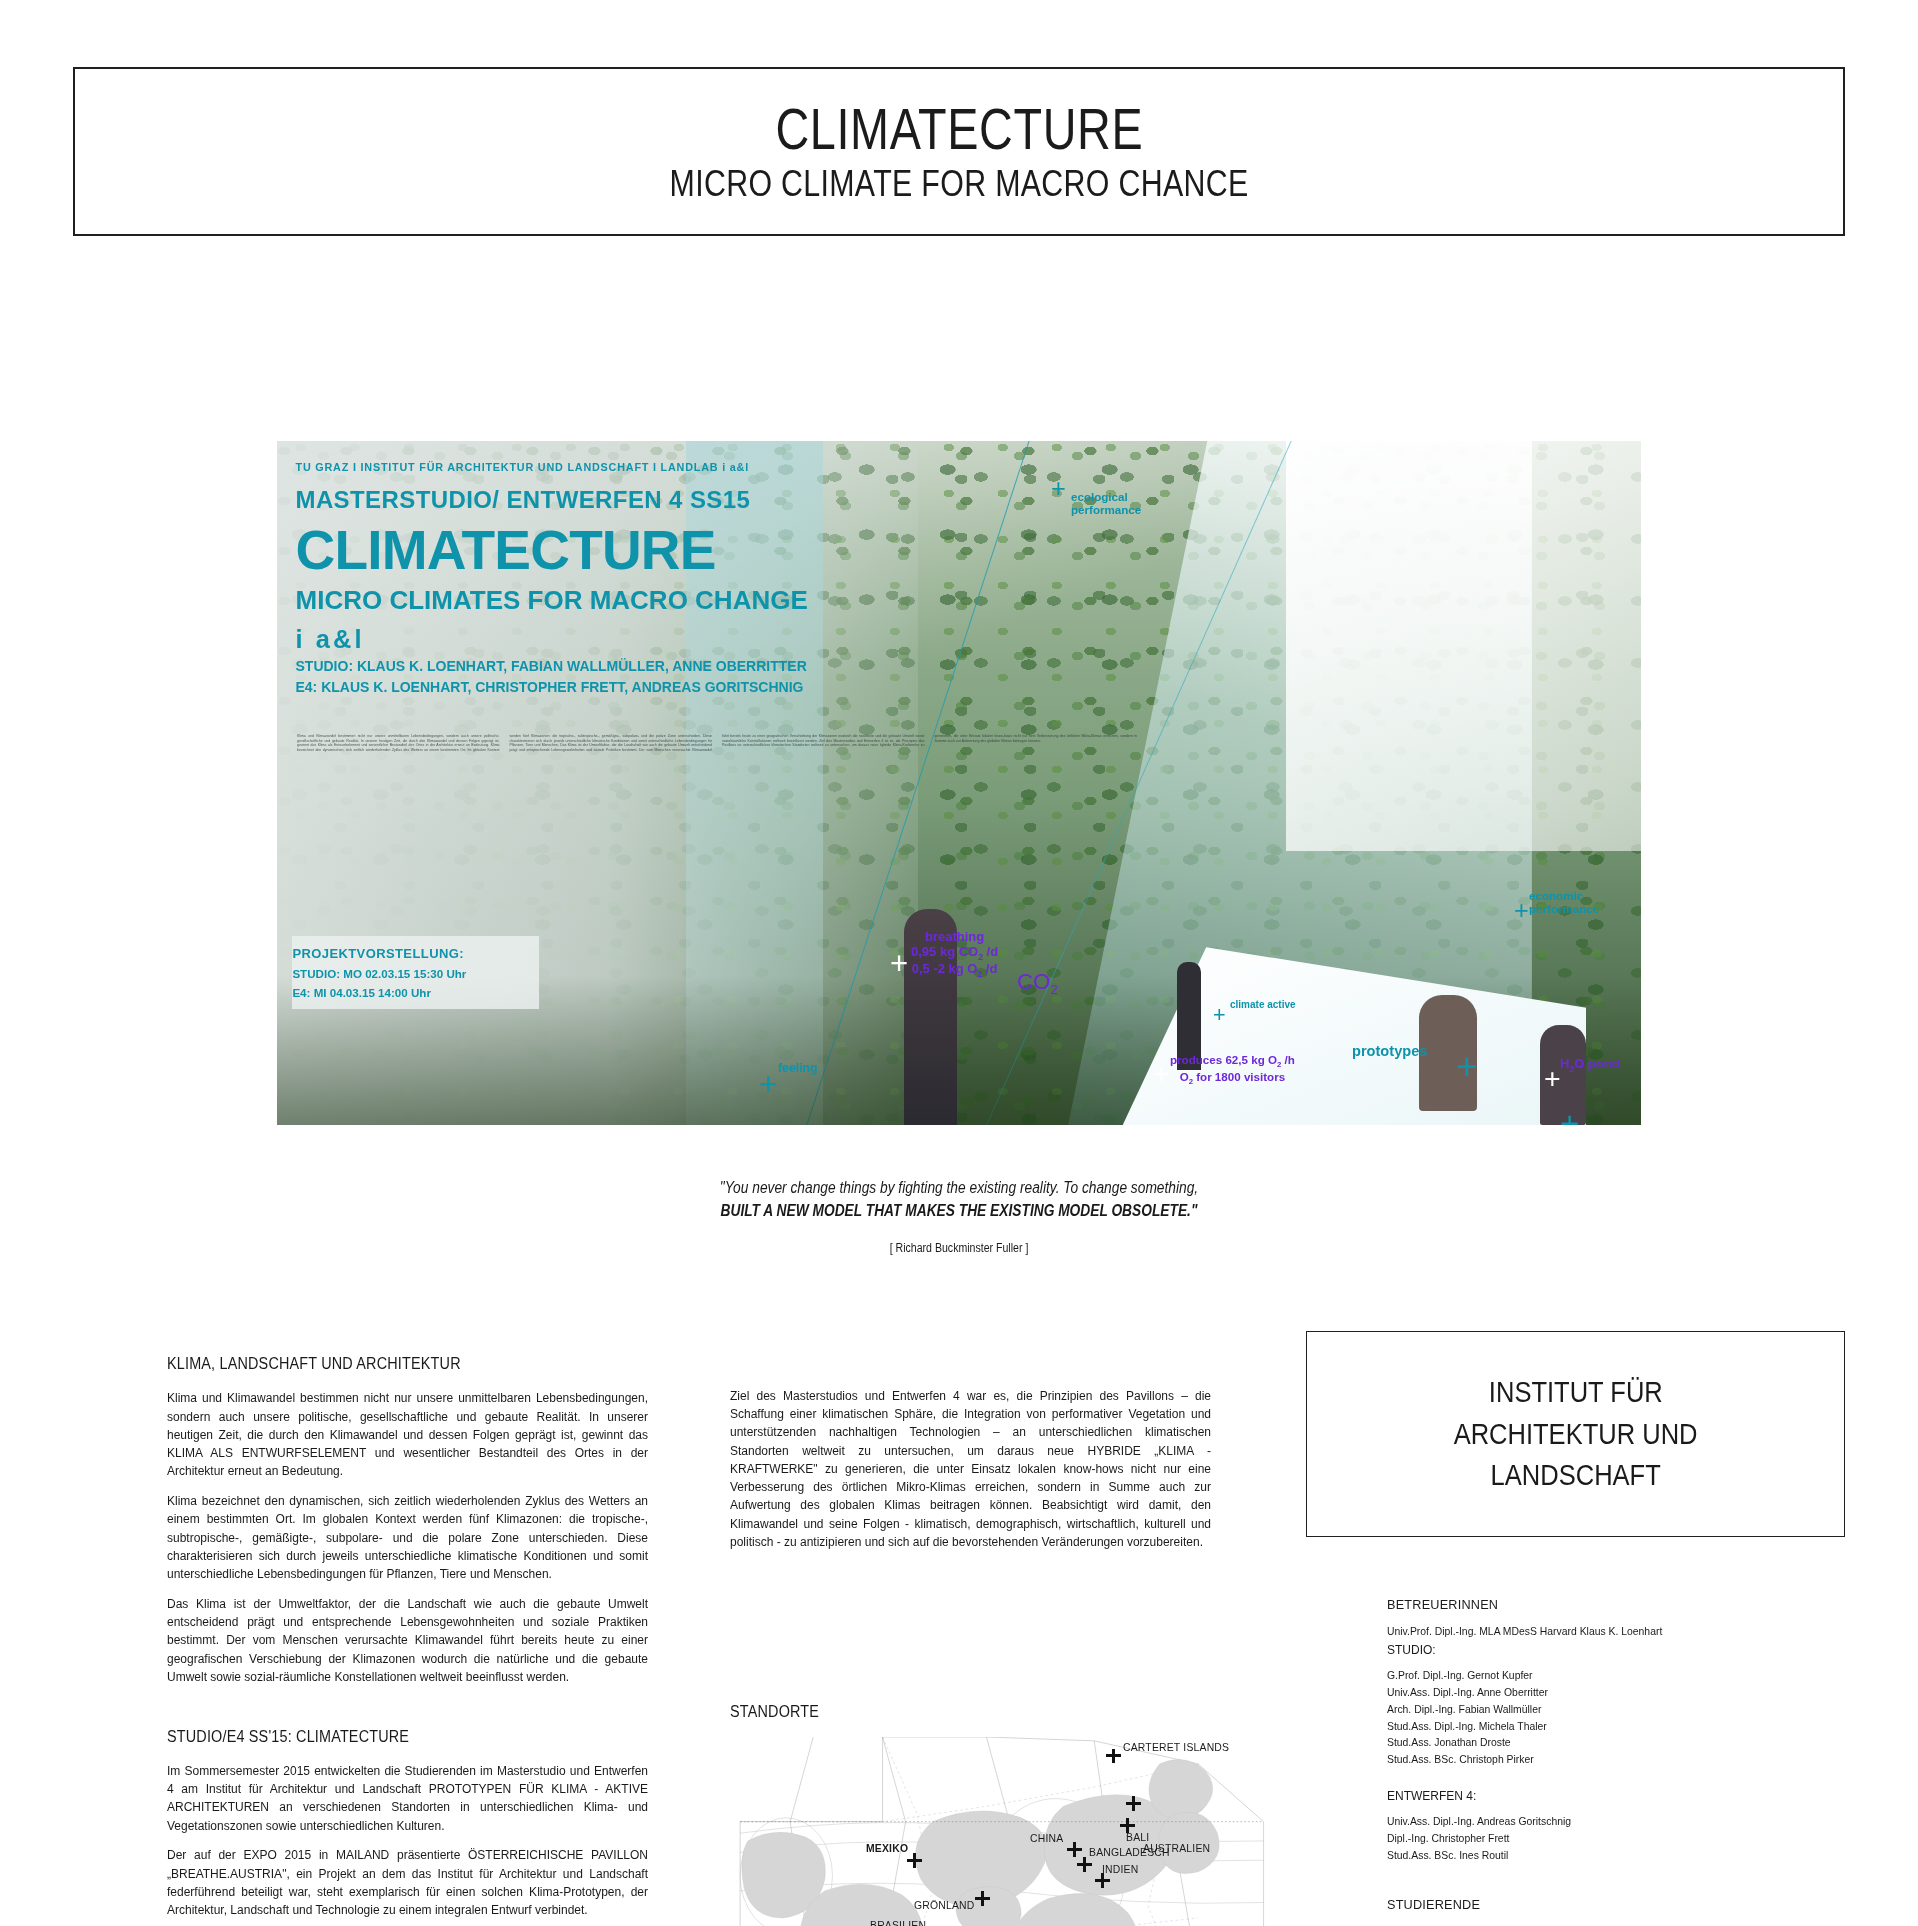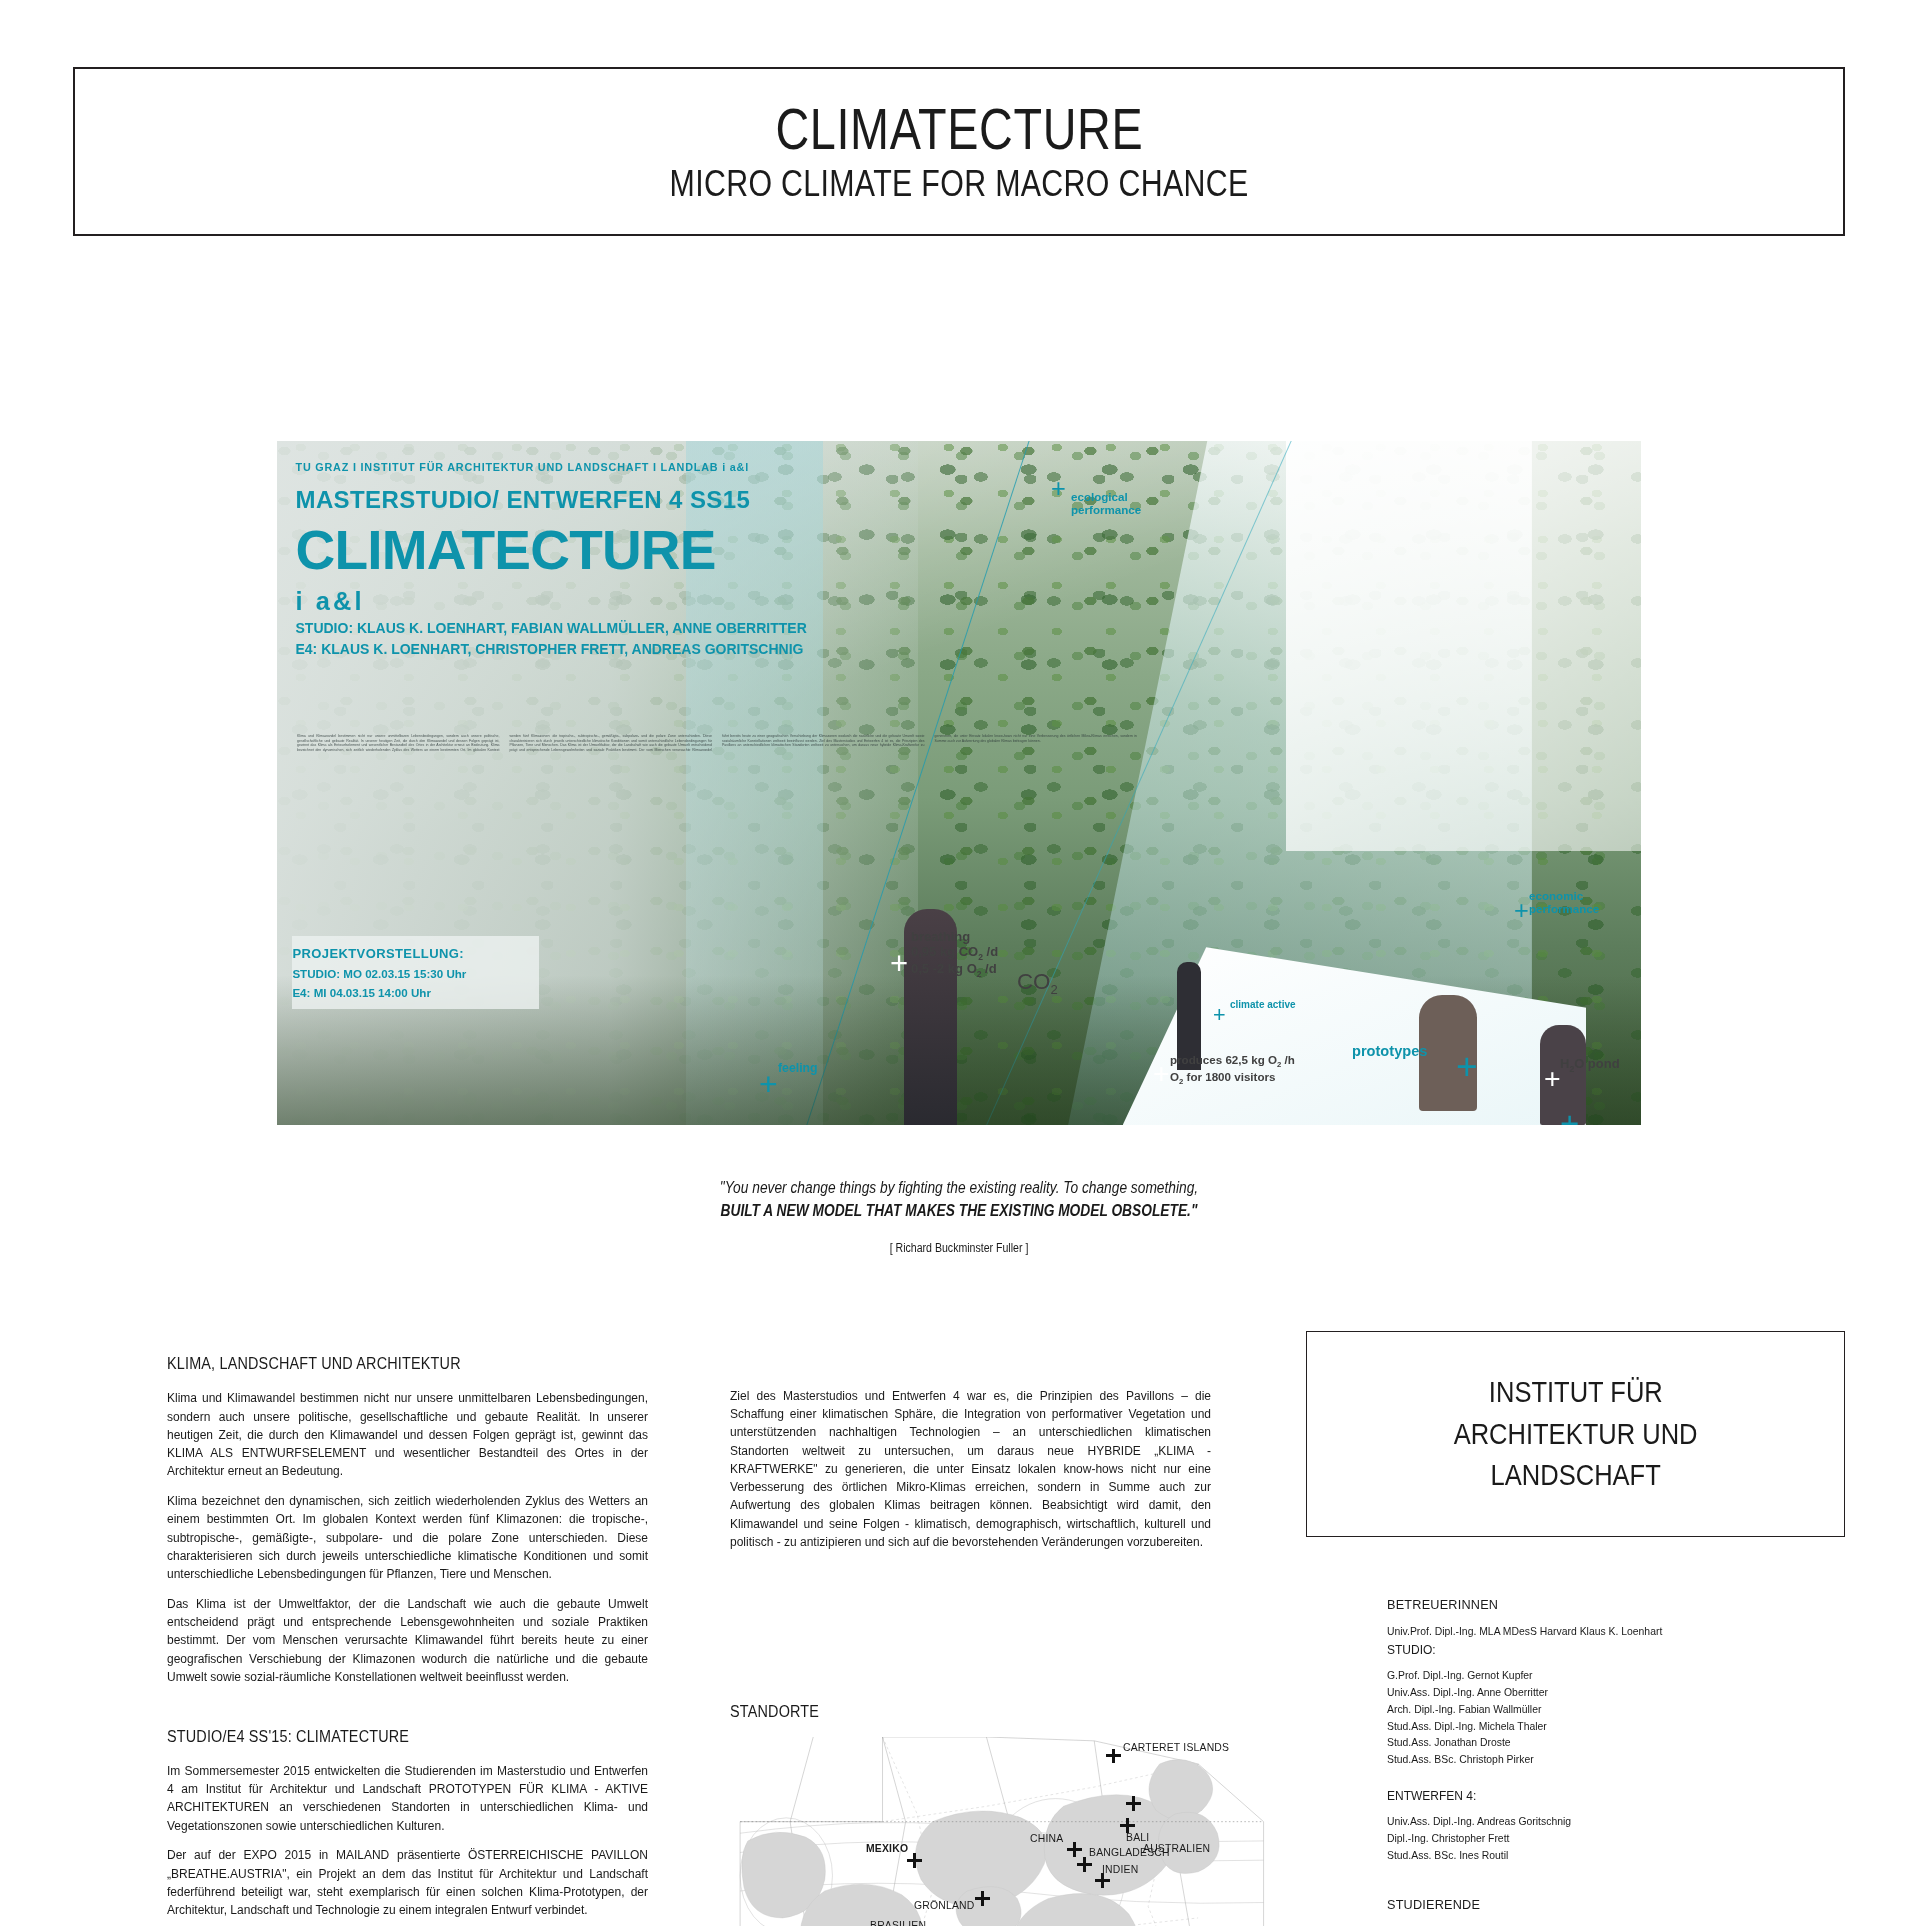--- a/index.html
+++ b/index.html
@@ -80,21 +80,21 @@
   .poster-microtext{position:absolute;left:20px;top:293px;width:840px;
     font-size:3.5px;line-height:1.35;color:#2e3a3a;text-align:justify;
     columns:4;column-gap:10px;opacity:.85;}
 
   .proj-box{position:absolute;left:15.4px;bottom:116px;width:247px;
     background:rgba(235,240,239,.82);padding:10px 0;}
   .proj-title{color:#0e93ab;font-size:13px;font-weight:700;letter-spacing:0.4px;}
   .proj-row{color:#0e93ab;font-size:11.6px;font-weight:700;margin-top:6.2px;white-space:nowrap;}
 
   .tag{position:absolute;color:#0e93ab;font-weight:700;line-height:1.15;white-space:nowrap;}
-  .tag.white{color:#404040;}
+  .tag.white{color:#6d28d9;text-align:center;}
   .plus{position:absolute;color:#0e93ab;font-weight:300;line-height:.7;}
   .plus.white{color:#fff;}
 
   
   .quote{position:absolute;left:0;top:1179px;width:100%;text-align:center;}
   .q1{font-size:16px;font-style:italic;font-weight:400;transform:scaleX(.86);}
   .q2{font-size:16px;font-style:italic;font-weight:700;margin-top:5.4px;transform:scaleX(.86);}
   .q3{font-size:12.3px;margin-top:21px;transform:scaleX(.86);}
 
   
@@ -156,20 +156,21 @@
     <div class="hero-pond"></div>
     <div class="hero-person hero-figure-a"></div>
     <div class="hero-person hero-figure-b"></div>
     <div class="hero-person hero-figure-c"></div>
     <div class="hero-person hero-figure-d"></div>
 
     <div class="poster-head">
       <div class="ph-line">TU GRAZ  I  INSTITUT FÜR ARCHITEKTUR UND LANDSCHAFT  I  LANDLAB   i  a&amp;l</div>
       <div class="ph-master">MASTERSTUDIO/ ENTWERFEN 4 SS15</div>
       <div class="ph-big">CLIMATECTURE</div>
+      <div class="ph-mid">MICRO CLIMATES FOR MACRO CHANGE</div>
       <div class="ph-ial">i   a&amp;l</div>
       <div class="ph-credit">STUDIO: KLAUS K. LOENHART, FABIAN WALLMÜLLER, ANNE OBERRITTER</div>
       <div class="ph-credit">E4:        KLAUS K. LOENHART, CHRISTOPHER FRETT, ANDREAS GORITSCHNIG</div>
     </div>
 
     <div class="poster-microtext">Klima und Klimawandel bestimmen nicht nur unsere unmittelbaren Lebensbedingungen, sondern auch unsere politische, gesellschaftliche und gebaute Realität. In unserer heutigen Zeit, die durch den Klimawandel und dessen Folgen geprägt ist, gewinnt das Klima als Entwurfselement und wesentlicher Bestandteil des Ortes in der Architektur erneut an Bedeutung. Klima bezeichnet den dynamischen, sich zeitlich wiederholenden Zyklus des Wetters an einem bestimmten Ort. Im globalen Kontext werden fünf Klimazonen: die tropische-, subtropische-, gemäßigte-, subpolare- und die polare Zone unterschieden. Diese charakterisieren sich durch jeweils unterschiedliche klimatische Konditionen und somit unterschiedliche Lebensbedingungen für Pflanzen, Tiere und Menschen. Das Klima ist der Umweltfaktor, der die Landschaft wie auch die gebaute Umwelt entscheidend prägt und entsprechende Lebensgewohnheiten und soziale Praktiken bestimmt. Der vom Menschen verursachte Klimawandel führt bereits heute zu einer geografischen Verschiebung der Klimazonen wodurch die natürliche und die gebaute Umwelt sowie sozialräumliche Konstellationen weltweit beeinflusst werden. Ziel des Masterstudios und Entwerfen 4 ist es, die Prinzipien des Pavillons an unterschiedlichen klimatischen Standorten weltweit zu untersuchen, um daraus neue hybride Klima-Kraftwerke zu generieren, die unter Einsatz lokalen know-hows nicht nur eine Verbesserung des örtlichen Mikro-Klimas erreichen, sondern in Summe auch zur Aufwertung des globalen Klimas beitragen können.</div>
 
     <div class="proj-box">
       <div class="proj-title">PROJEKTVORSTELLUNG:</div>
       <div class="proj-row">STUDIO: MO  02.03.15   15:30 Uhr</div>

